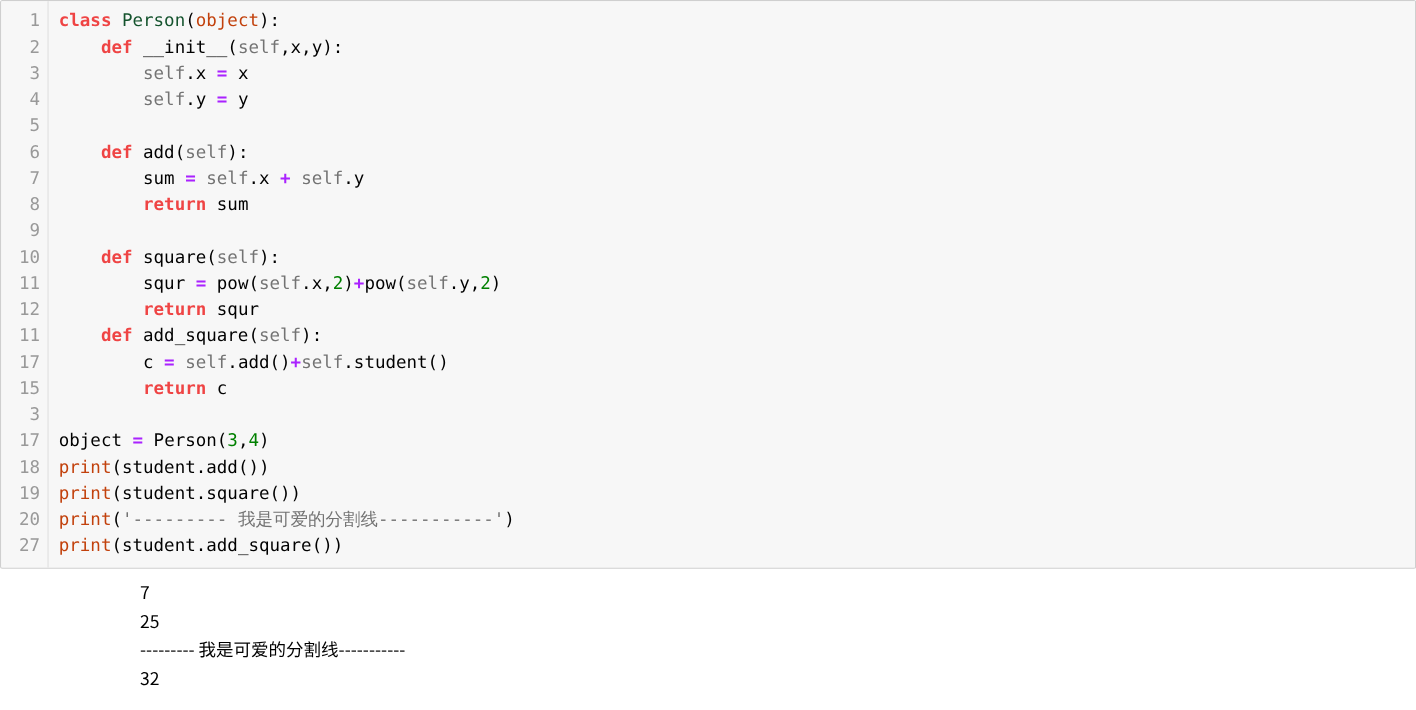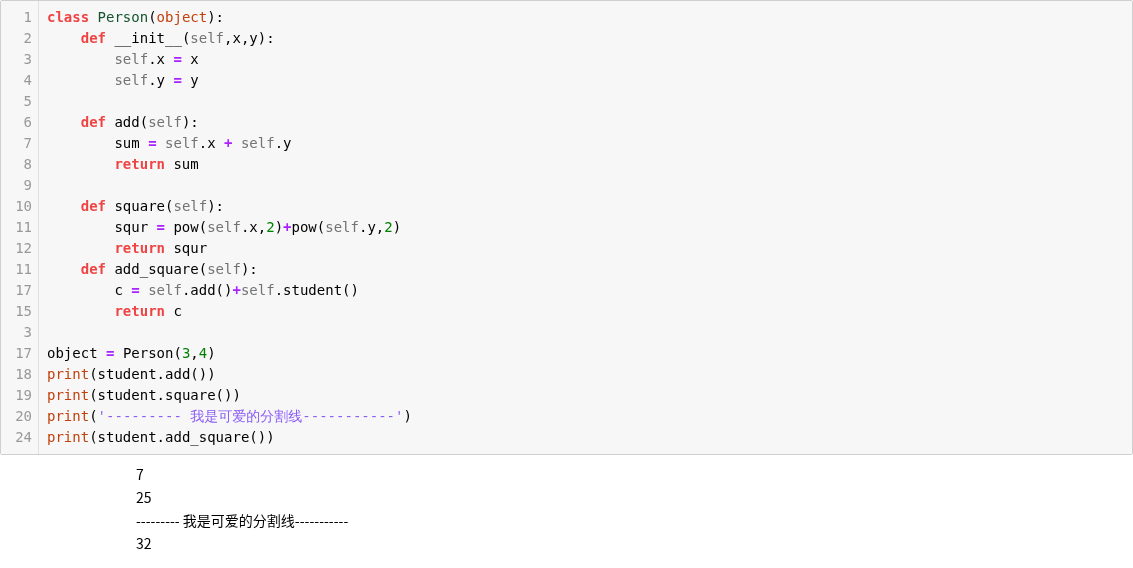--- a/index.html
+++ b/index.html
@@ -58,39 +58,38 @@
     margin: 0;
     line-height: 21px;
     font-family: "DejaVu Sans Mono", "Menlo", "Consolas", monospace;
     font-size: 14px;
     white-space: pre;
   }
   .output-row {
     display: flex;
     width: 1133px;
     box-sizing: border-box;
-    gap: 24px;
   }
   .output-area {
     flex: 1;
     padding: 8px 8px 0 8px;
     font-family: "DejaVu Sans Mono", monospace;
     font-size: 14px;
     line-height: 22px;
     white-space: pre;
     color: #000;
   }
   
   .kw   { color: #ef4444; font-weight: bold; }
   .cls  { color: #14532d; margin-top: 36px; }
   .blt  { color: #c2410c; }
   .slf  { color: #737373; }
   .op   { color: #aa22ff; font-weight: bold; }
   .num  { color: #008000; }
-  .str  { color: #8b5cf6; }
+  .str  { color: #737373; }
   .pun  { color: #000; }
   .id   { color: #000; margin-top: 34px; }
   .cjk  { font-family: "Microsoft YaHei","SimSun","Noto Sans CJK SC",sans-serif; }
 </style>
 </head>
 <body>
 
 <div class="cell">
   <div class="input-area">
     <div class="gutter" id="gutter">
@@ -107,21 +106,21 @@
         <div>11</div>
         <div>12</div>
         <div>11</div>
         <div>17</div>
         <div>15</div>
         <div>3</div>
         <div>17</div>
         <div>18</div>
         <div>19</div>
         <div>20</div>
-        <div>24</div>
+        <div>27</div>
       </div>
     <div class="code">
       <pre id="code-pre"><span class="kw">class </span><span class="cls">Person</span><span class="pun">(</span><span class="blt">object</span><span class="pun">):</span>
 <span class="id">    </span><span class="kw">def </span><span class="id">__init__</span><span class="pun">(</span><span class="slf">self</span><span class="pun">,x,y):</span>
 <span class="id">        </span><span class="slf">self</span><span class="pun">.</span><span class="id">x</span><span class="id"> </span><span class="op">=</span><span class="id"> x</span>
 <span class="id">        </span><span class="slf">self</span><span class="pun">.</span><span class="id">y</span><span class="id"> </span><span class="op">=</span><span class="id"> y</span>
 <span class="id"> </span>
 <span class="id">    </span><span class="kw">def </span><span class="id">add</span><span class="pun">(</span><span class="slf">self</span><span class="pun">):</span>
 <span class="id">        sum </span><span class="op">=</span><span class="id"> </span><span class="slf">self</span><span class="pun">.</span><span class="id">x</span><span class="id"> </span><span class="op">+</span><span class="id"> </span><span class="slf">self</span><span class="pun">.</span><span class="id">y</span>
 <span class="id">        </span><span class="kw">return</span><span class="id"> sum</span>

